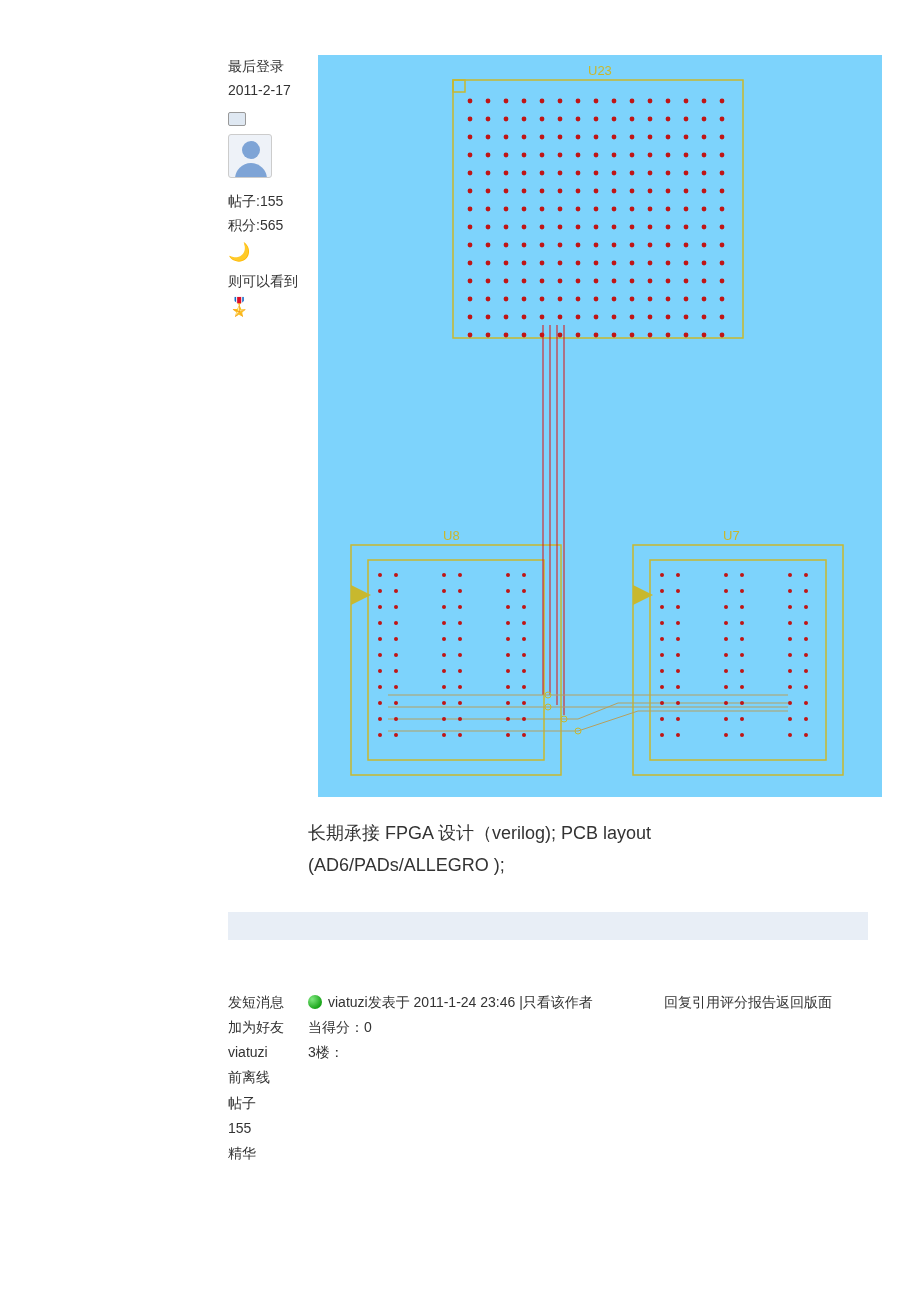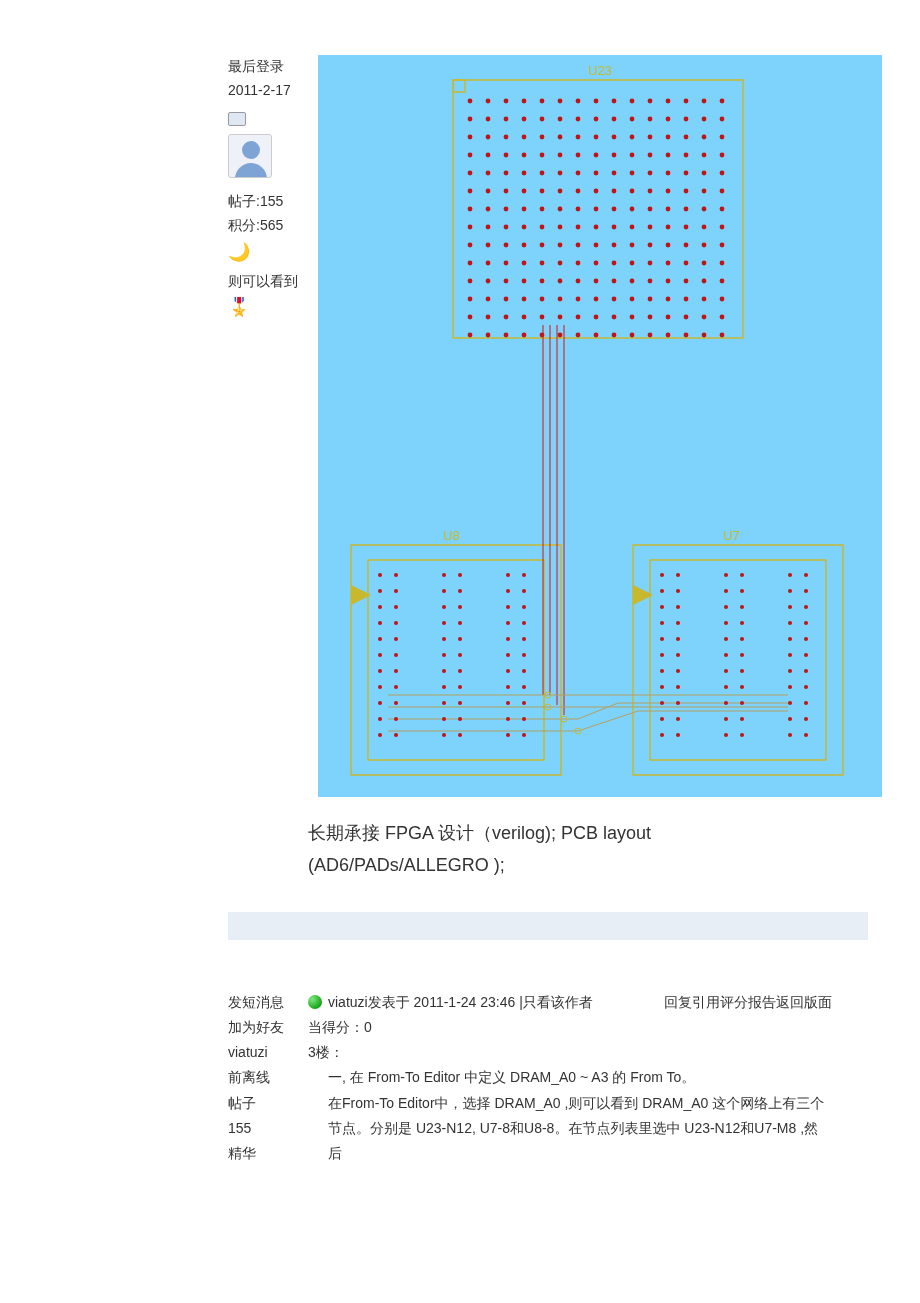--- a/index.html
+++ b/index.html
@@ -573,21 +573,16 @@
           <span>viatuzi</span><span>发表于</span>
           <span>2011-1-24 23:46</span>
           |<span>只看该作者</span>
         </span>
         <span class="actions">回复引用评分报告返回版面</span>
       </div>
       <div>
         <span>当得分：</span><span>0</span>
       </div>
       <div>3楼：</div>
-      <div style="padding-left:20px;">
-        <div>一, 在 From-To Editor 中定义 DRAM_A0 ~ A3 的 From To。</div>
-        <div>在From-To Editor中，选择 DRAM_A0 ,则可以看到 DRAM_A0 这个网络上有三个</div>
-        <div>节点。分别是 U23-N12, U7-8和U8-8。在节点列表里选中 U23-N12和U7-M8 ,然后</div>
-      </div>
     </div>
   </div>
 
 </div>
 
 </body></html>

